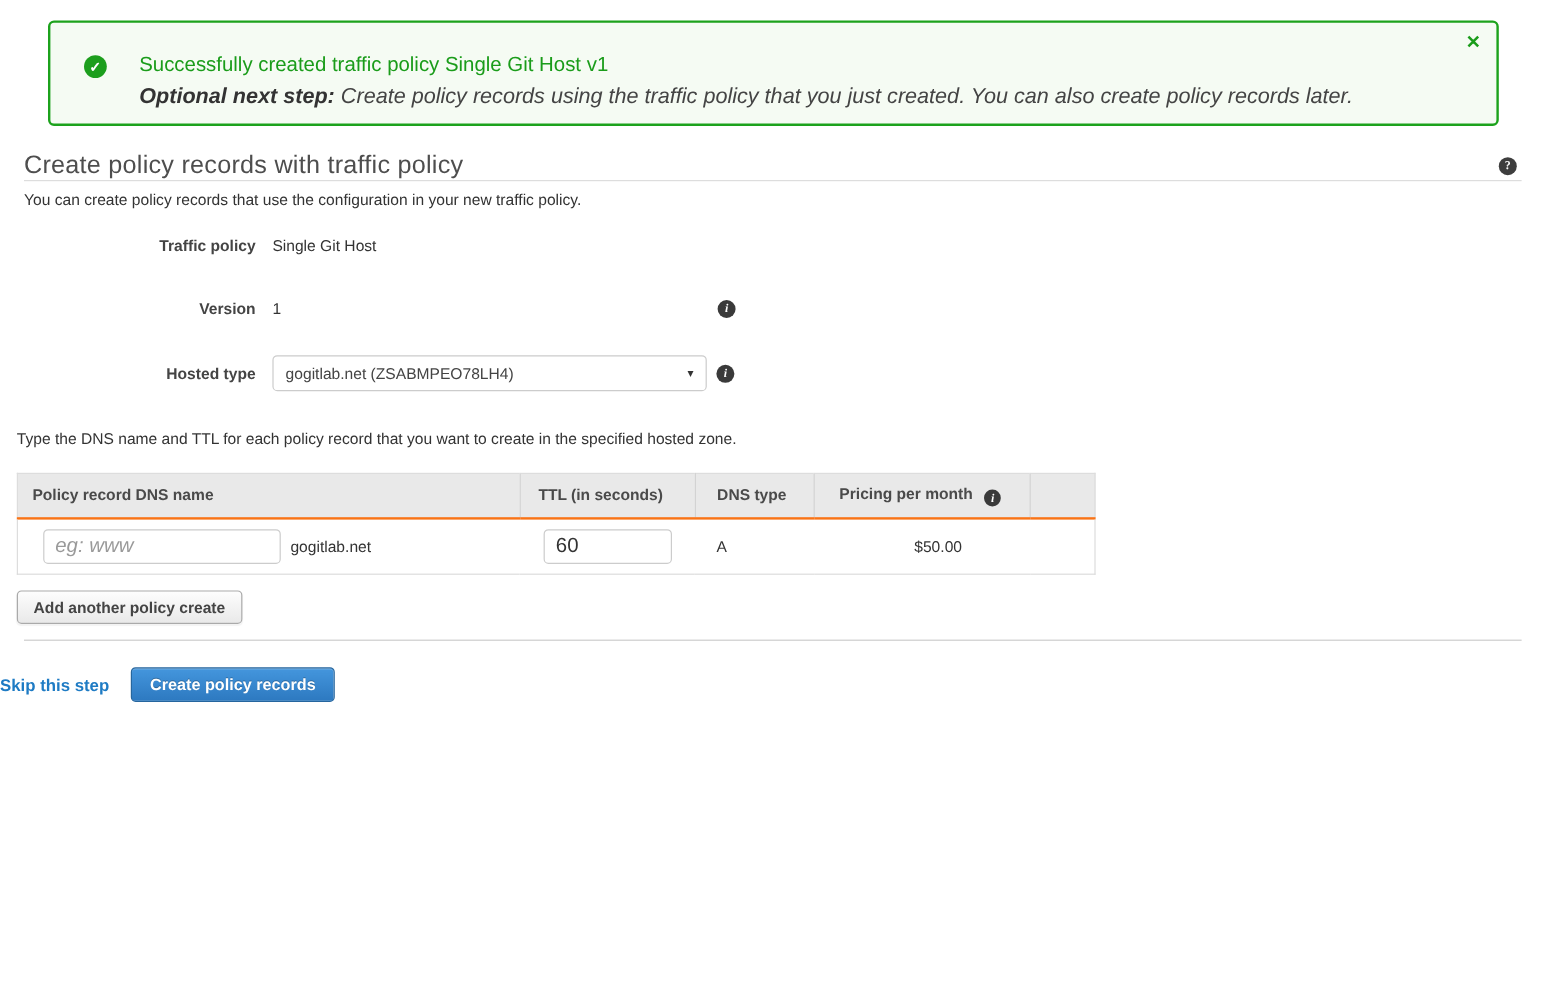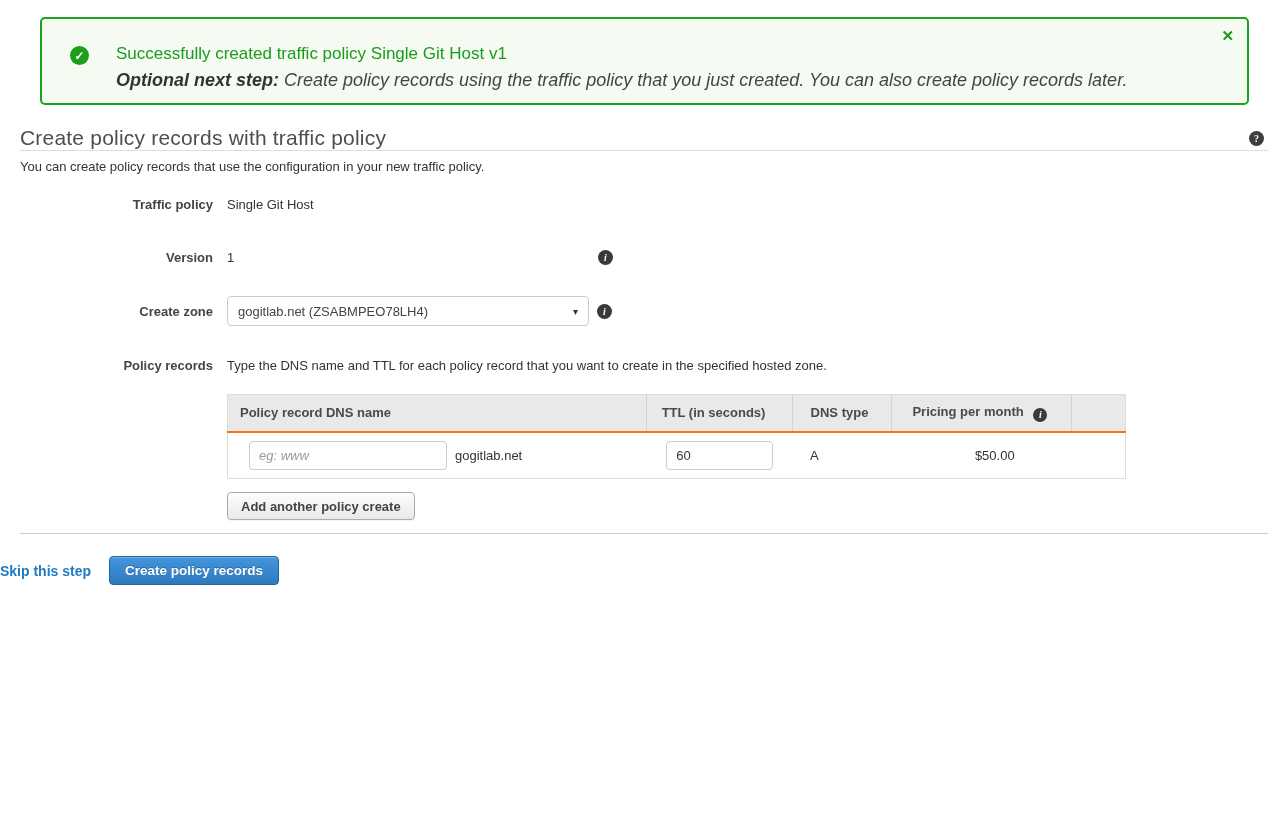--- a/index.html
+++ b/index.html
@@ -78,21 +78,21 @@
   .col1 { width:419px; } .col2 { width:146px; } .col3 { width:100px; }
   .col4 { width:180px; } .col5 { width:54px; }
   .th1 { padding-left:12px; } .th2 { padding-left:15px; }
   .th3 { padding-left:18px; } .th4 { padding-left:20px; }
   .td1 { padding-left:21px; } .td2 { padding-left:20px; }
   .td3 { padding-left:18px; } .td4 { padding-left:26px;text-align:center; }
   .th4 .info-icon { width:14px; height:14px; margin-left:6px; vertical-align:-2px; }
   .dns-cell { display:flex; align-items:center; }
   .txt {
     height:29px; border:1px solid #ccc; border-radius:4px; padding:0 9px;
-    font-family:"Liberation Sans", sans-serif; font-size:13px; color:#333; outline:none;
+    font-family:"Liberation Sans", sans-serif; font-size:17px; color:#333; outline:none;
   }
   .txt::placeholder { color:#9a9a9a; font-style:italic; }
   .dns-input { width:198px; }
   .ttl-input { width:107px; }
   .domain-suffix { margin-left:8px; color:#333; }
 
   .add-btn {
     margin-top:13px; height:28px; padding:0 13px; border:1px solid #aaa; border-radius:4px;
     background:linear-gradient(#fdfdfd,#e9e9e9); font-family:"Liberation Sans", sans-serif;
     font-size:13px; font-weight:bold; color:#444; cursor:pointer;
@@ -140,32 +140,31 @@
 
   <div class="form-row row-version">
     <div class="form-label">Version</div>
     <div class="form-value">
       <span class="version-val">1</span>
       <span class="info-icon">i</span>
     </div>
   </div>
 
   <div class="form-row row-zone">
-    <div class="form-label">Create zone</div>
+    <div class="form-label">Hosted type</div>
     <div class="form-value">
       <div class="select">
         <span>gogitlab.net (ZSABMPEO78LH4)</span>
         <span class="caret">▾</span>
       </div>
       <span class="info-icon" style="align-self:center;">i</span>
     </div>
   </div>
 
   <div class="form-row row-records">
-    <div class="form-label">Policy records</div>
     <div class="form-value">
       <div class="records-block">
         <span>Type the DNS name and TTL for each policy record that you want to create in the specified hosted zone.</span>
 
         <table class="records-table">
           <colgroup>
             <col class="col1">
               <col class="col2">
               <col class="col3">
               <col class="col4">

